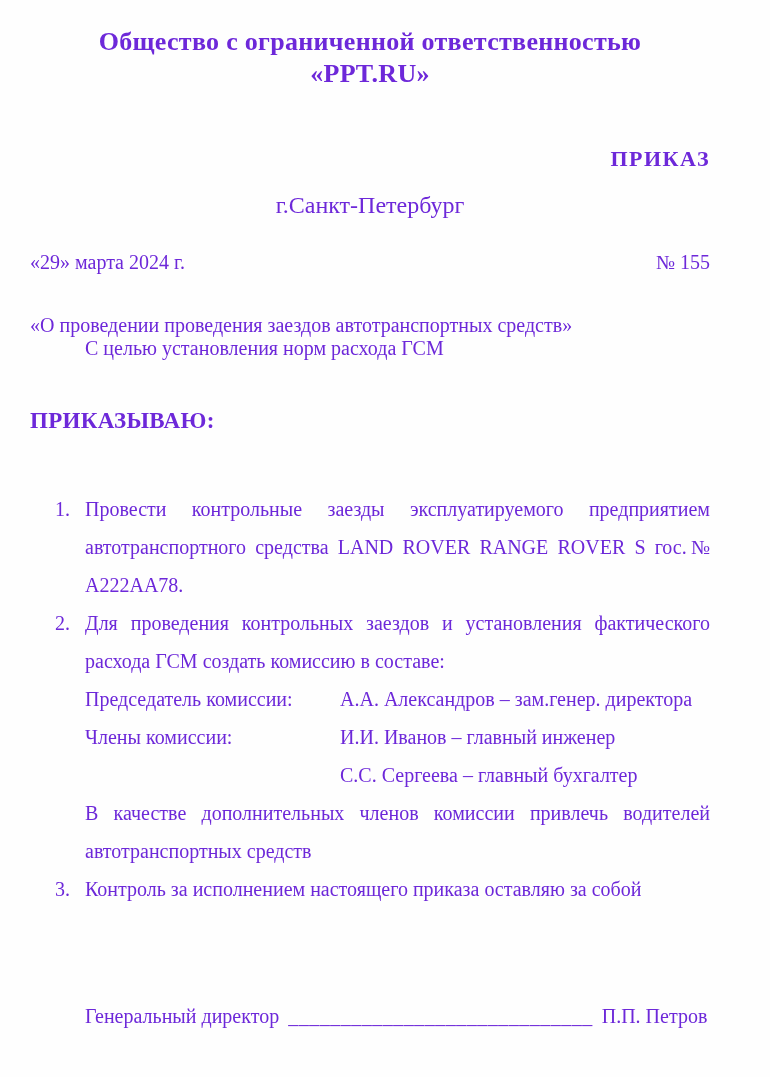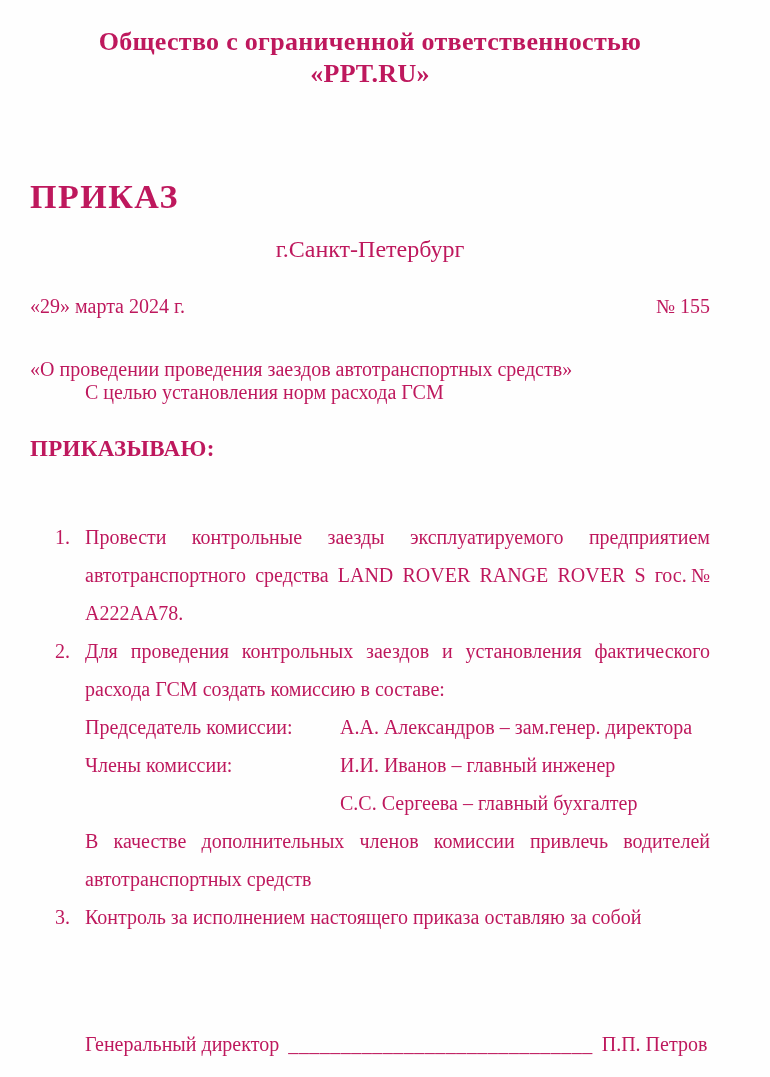--- a/index.html
+++ b/index.html
@@ -6,60 +6,60 @@
     margin: 0;
     padding: 0;
     background: #ffffff;
   }
   .page {
     position: relative;
     width: 770px;
     height: 1077px;
     box-sizing: border-box;
     background: #fefefe;
-    color: #be185d;
+    color: #6d28d9;
     font-family: "Liberation Serif", "DejaVu Serif", serif;
     font-size: 20px;
     padding: 26px 60px 0 30px;
     overflow: hidden;
   }
   .company {
     text-align: center;
     font-weight: bold;
     font-size: 26px;
     line-height: 32px;
     letter-spacing: 0.3px;
   }
   .doc-type {
-    text-align: left;
+    text-align: right;
     font-weight: bold;
-    font-size: 34px;
+    font-size: 22px;
     letter-spacing: 1.5px;
-    margin-top: 88px;
+    margin-top: 56px;
   }
   .city {
     text-align: center;
     font-size: 24px;
     margin-top: 20px;
   }
   .meta-row {
     display: flex;
     justify-content: space-between;
     align-items: baseline;
     margin-top: 32px;
     text-align: right;
   }
   .subject {
     margin-top: 40px;
   }
   .purpose {
     padding-left: 55px;
   }
   .order-heading {
-    margin-top: 32px;
+    margin-top: 48px;
     font-weight: bold;
     font-size: 23px;
     letter-spacing: 0.3px;
   }
   .list {
     margin-top: 56px;
     line-height: 38px;
   }
   .list-item {
     display: flex;

